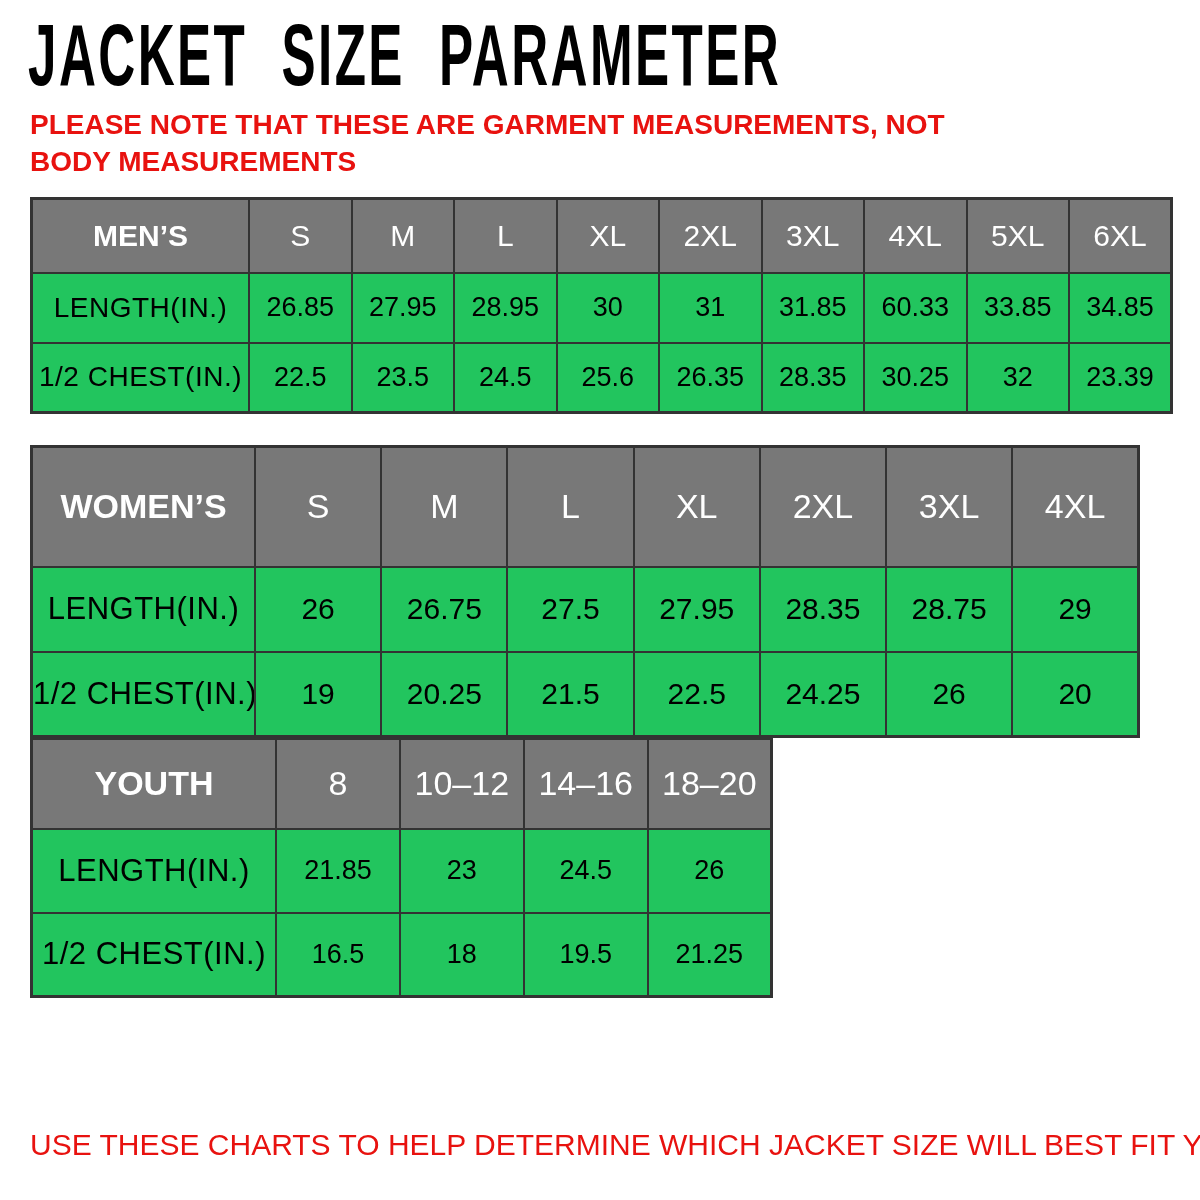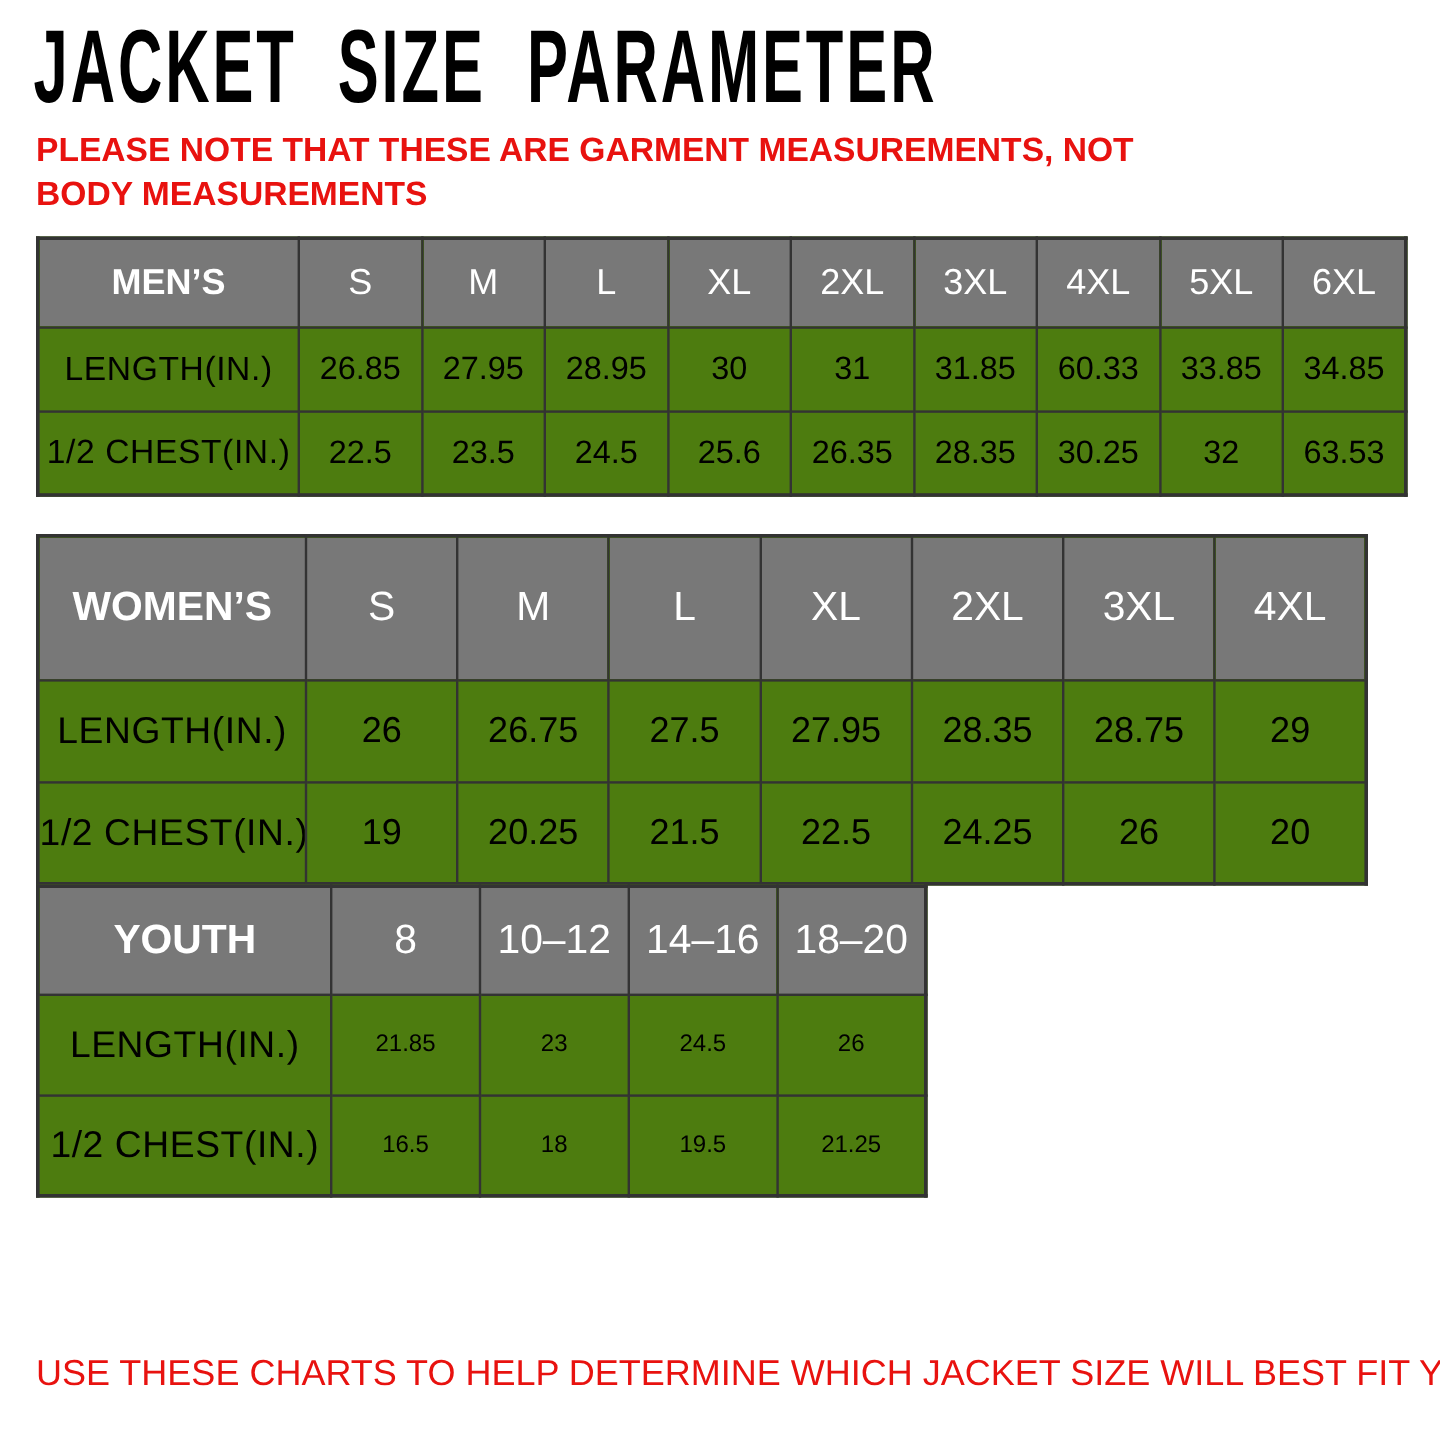--- a/index.html
+++ b/index.html
@@ -30,21 +30,21 @@
     position:absolute;left:30px;top:106px;width:940px;
     font-size:28px;line-height:1.33;font-weight:700;
     color:var(--red);
     letter-spacing:0px;
   }
 
   table.size-table{
     position:absolute;
     border-collapse:collapse;table-layout:fixed;
     border:3px solid var(--border);
-    background:#4d7c0f;
+    background:#22c55e;
   }
   table.size-table th, table.size-table td{
     border:2px solid var(--border);
     text-align:center;vertical-align:middle;
     padding:0;overflow:hidden;white-space:nowrap;
   }
   table.size-table th{
     background:var(--header-bg);
     color:var(--header-text);
     font-weight:400;
@@ -66,21 +66,21 @@
   .t-womens th:first-child{width:221px;}
   .t-womens th{font-size:34px;}
   .t-womens td{font-size:30px;}
 
   
   .t-youth{left:30px;top:737px;width:743px;}
   .t-youth thead tr{height:90px;}
   .t-youth tbody tr{height:84px;}
   .t-youth th:first-child{width:242px;}
   .t-youth th{font-size:34px;}
-  .t-youth td{font-size:20px;}
+  .t-youth td{font-size:27px;}
 
   td.row-label{font-weight:400;letter-spacing:0.5px;}
   .t-mens td.row-label{font-size:28px;}
   .t-womens td.row-label{font-size:31px;}
   .t-youth td.row-label{font-size:31px;}
 
   .footer-para{
     position:absolute;left:30px;top:1026px;width:1155px;
     font-size:30px;line-height:1.45;color:var(--red);font-weight:400;
   }
@@ -129,21 +129,21 @@
         <tr>
           <td class="row-label">1/2 CHEST(IN.)</td>
           <td>22.5</td>
           <td>23.5</td>
           <td>24.5</td>
           <td>25.6</td>
           <td>26.35</td>
           <td>28.35</td>
           <td>30.25</td>
           <td>32</td>
-          <td>63.53</td>
+          <td>23.39</td>
         </tr>
       </tbody>
   </table>
 
   <table class="size-table t-womens">
     <thead>
         <tr>
           <th>WOMEN’S</th>
           <th>S</th>
           <th>M</th>

